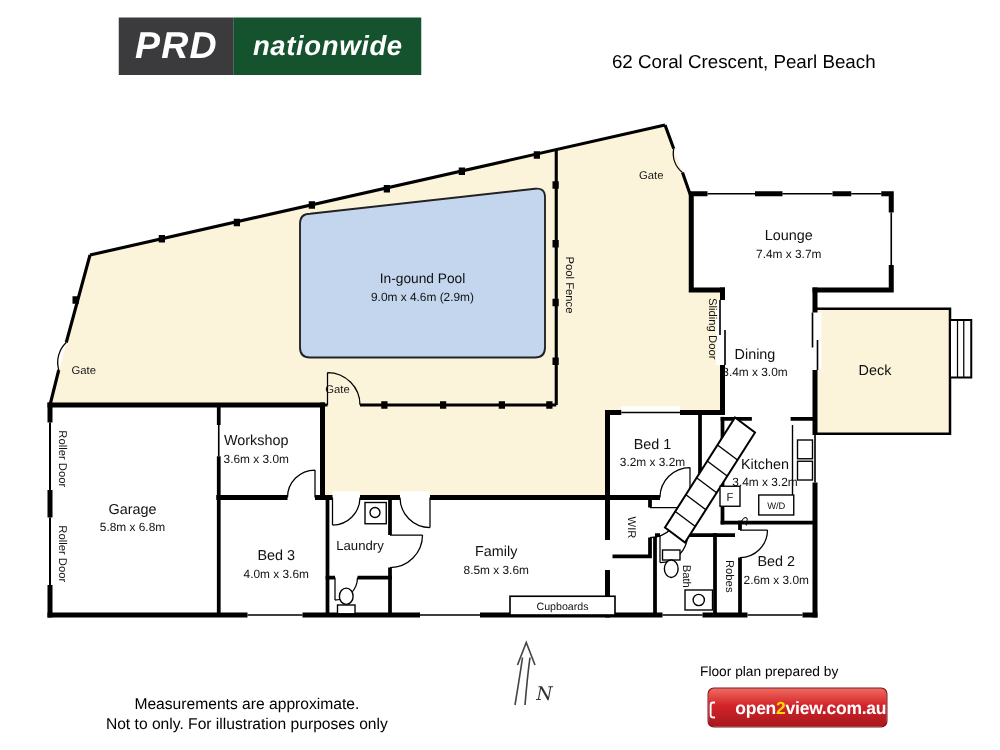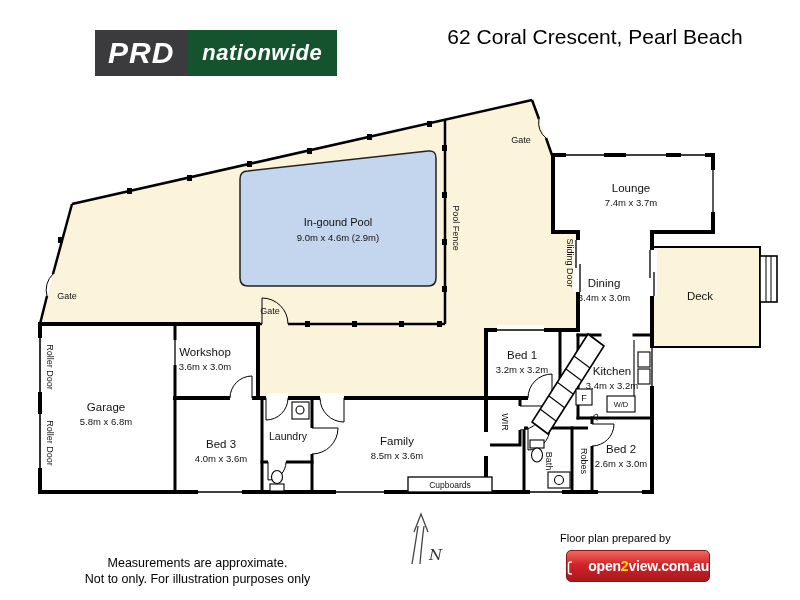--- a/index.html
+++ b/index.html
@@ -7,26 +7,26 @@
   body {
     width: 800px; height: 600px;
     background: #fff;
     font-family: "Liberation Sans", sans-serif;
     position: relative;
     overflow: hidden;
   }
   .page { position: absolute; inset: 0; }
 
   
-  .prd-logo { position: absolute; left: 95px; top: 14px; height: 46px; display: flex; margin-top: 16px; }
+  .prd-logo { position: absolute; left: 95px; top: 14px; height: 46px; display: flex; }
   .prd-logo .blk { display: flex; align-items: center; color: #fff; font-weight: bold; font-style: italic; }
   .prd-blk { background: #3B3B3D; padding: 0 13px; font-size: 30px; letter-spacing: 1px; }
   .nw-blk  { background: #14532d; padding: 3px 15px; font-size: 22px; letter-spacing: .5px; }
-  .plan-title { position: absolute; left: 435px; top: 25px; width: 320px; text-align: center;
-    font-size: 21px; color: #000; }
+  .plan-title { position: absolute; left: 435px; top: 41px; width: 320px; text-align: center;
+    font-size: 15px; color: #000; }
 
   svg.plan { position: absolute; left: 0; top: 0; }
 
   
   .disclaimer { position: absolute; left: 55px; top: 555px; width: 285px; text-align: center;
     font-size: 12.5px; line-height: 16px; color: #000; }
   .prepared { position: absolute; left: 560px; top: 532px; width: 150px; text-align: left;
     font-size: 11px; color: #000; }
   .o2v { position: absolute; left: 566px; top: 550px; width: 144px; height: 32px;
     border-radius: 5px; border: 1px solid #8e1418;

